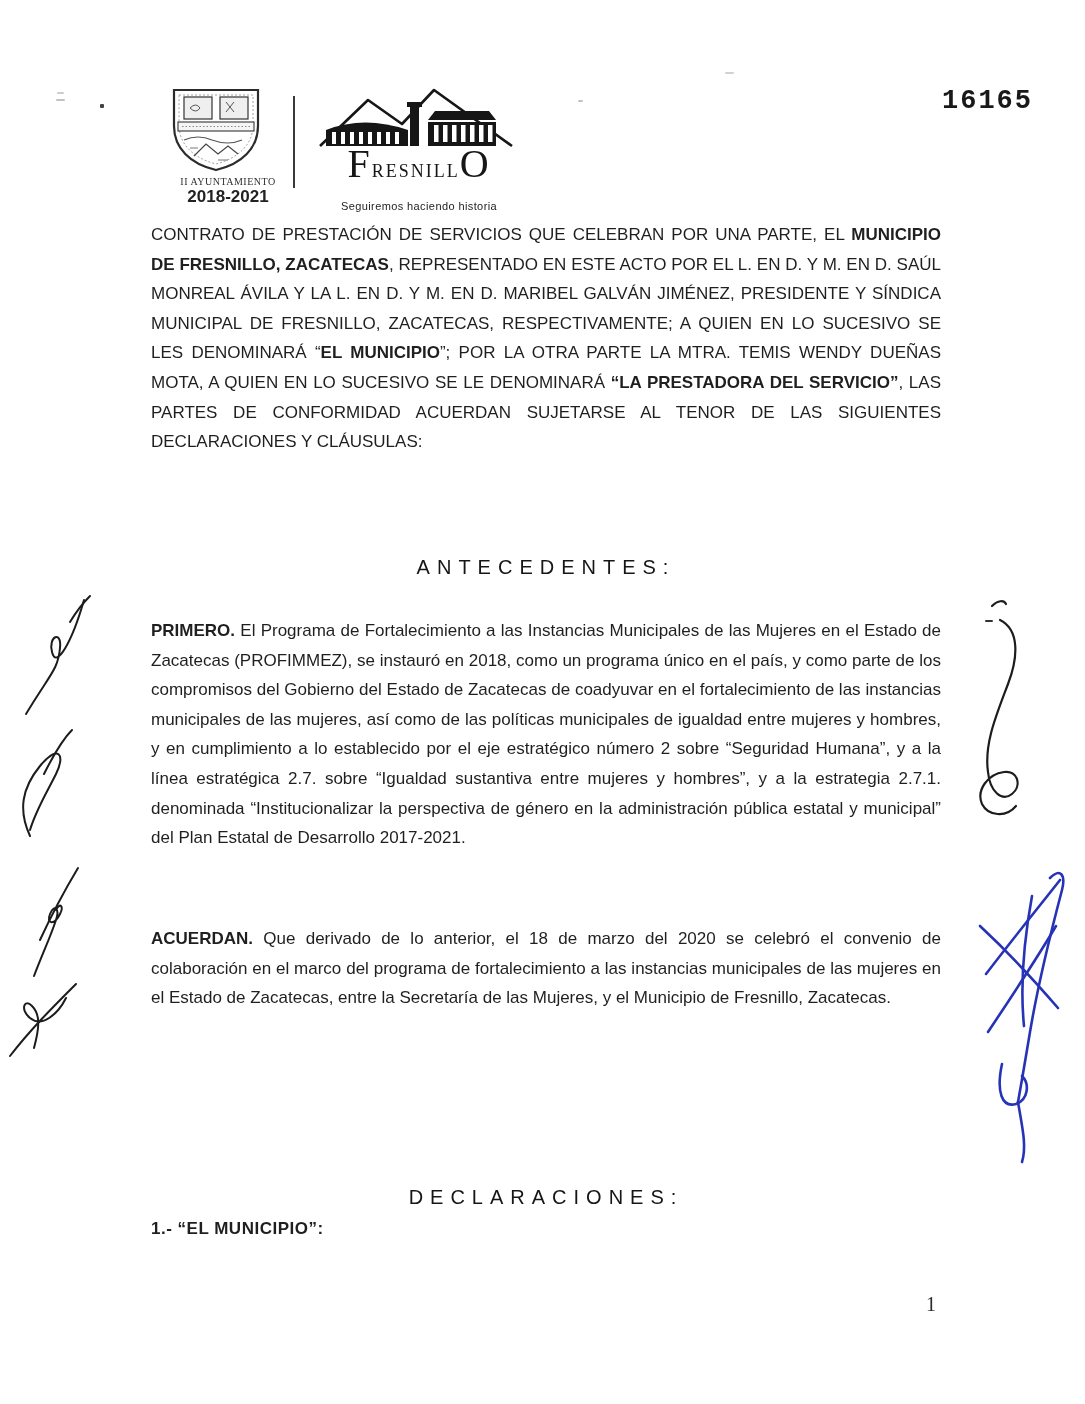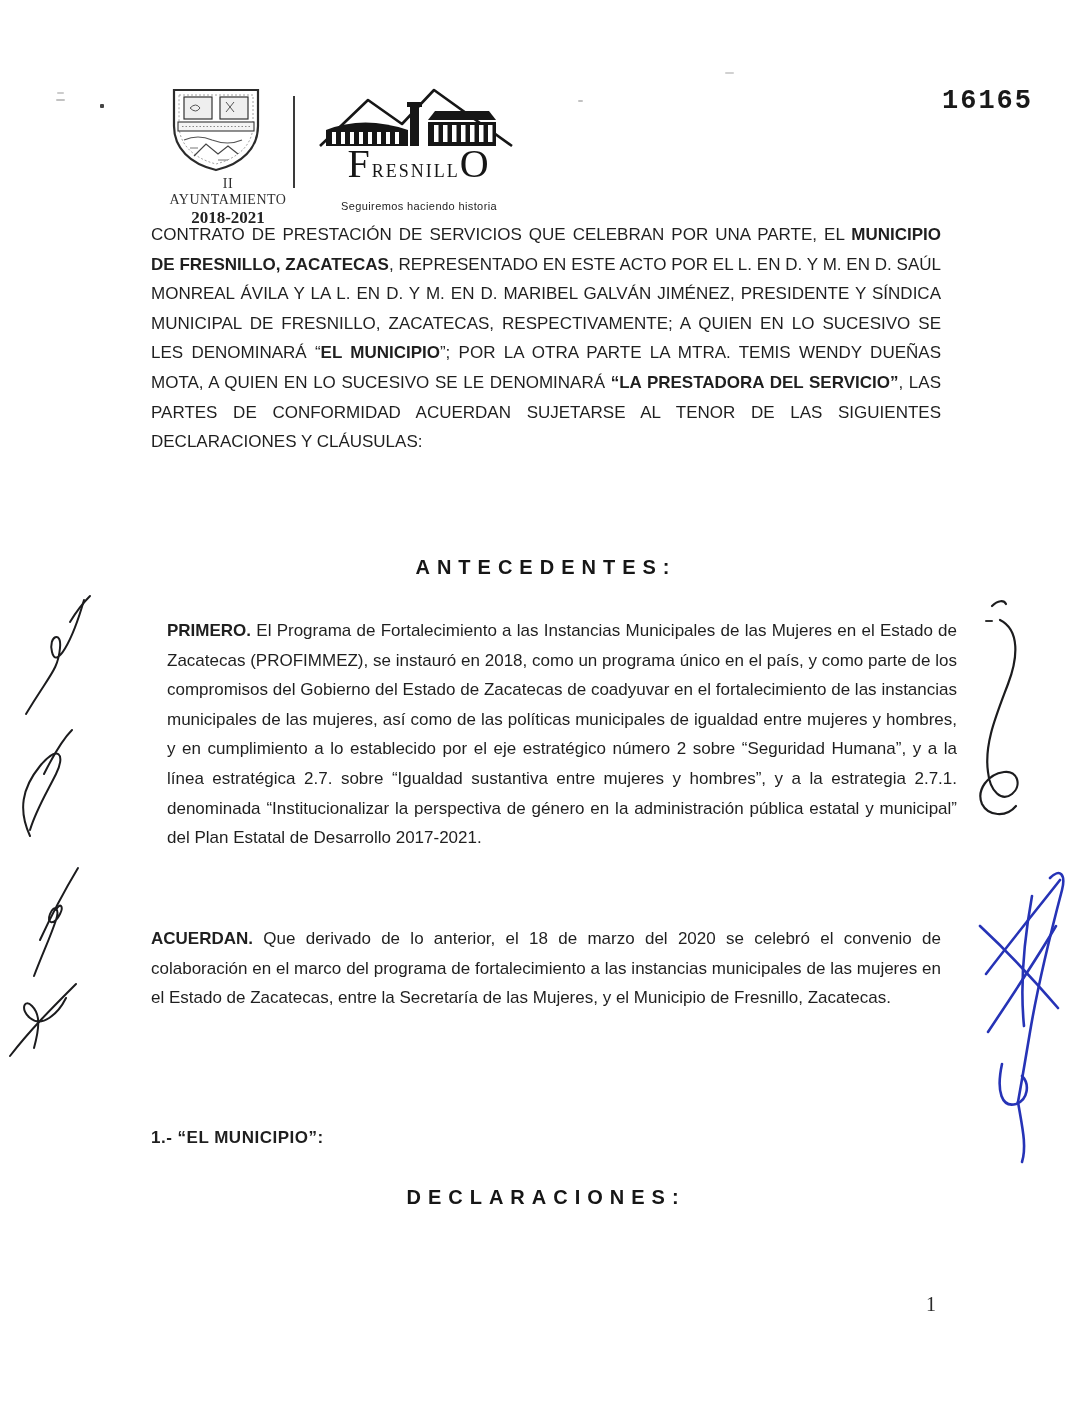--- a/index.html
+++ b/index.html
@@ -7,49 +7,49 @@
     position:relative;
     width:1085px;height:1404px;
     background:#ffffff;
     font-family:"Liberation Sans", sans-serif;
     color:#212121;
     overflow:hidden;
   }
   .abs{position:absolute;}
   
   #crest-wrap{left:168px;top:84px;width:120px;text-align:center;}
-  #crest-line1{font-family:"Liberation Serif", serif;font-size:14px;letter-spacing:0.5px;color:#2f2f2f;margin-top:2px;}
-  #crest-line2{font-family:Liberation Serif, serif;font-size:17px;font-weight:bold;color:#222;}
+  #crest-line1{font-family:"Liberation Serif", serif;font-size:10px;letter-spacing:0.5px;color:#2f2f2f;margin-top:2px;}
+  #crest-line2{font-family:Liberation Sans, sans-serif;font-size:17px;font-weight:bold;color:#222;}
   #logo-divider{left:293px;top:96px;width:2px;height:92px;background:#3a3a3a;}
   #fresnillo-wrap{left:316px;top:86px;width:206px;text-align:center;}
   #fresnillo-word{display:flex;justify-content:center;align-items:baseline;font-family:"Liberation Serif", serif;color:#161616;letter-spacing:2px;line-height:1;margin-top:-4px;}
   .wm-big{font-size:40px;}
   .wm-mid{font-size:18px;}
   #fresnillo-tagline{font-size:11px;font-weight:normal;color:#1d1d1d;letter-spacing:0.4px;margin-top:16px;}
   #folio-stamp{left:942px;top:86px;font-family:"Liberation Mono", monospace;font-weight:bold;font-size:27px;letter-spacing:2px;color:#191919;}
   
   .para{
     left:151px;width:790px;
     font-size:17px;line-height:29.6px;
     text-align:justify;
     color:#1f1f1f;
   }
   .b{font-weight:bold;}
   .heading{
     left:151px;width:790px;
     text-align:center;
-    font-weight:bold;font-size:20px;
+    font-weight:normal;font-size:20px;
     letter-spacing:7px;color:#161616;
   }
   #intro-para{top:220px;}
   #antecedentes-heading{top:556px;}
-  #primero-para{top:616px;margin-left:16px;}
+  #primero-para{top:616px;}
   #segundo-para{top:924px;}
   #declaraciones-heading{top:1186px;}
-  #municipio-item{top:1123px;font-weight:bold;text-align:left;letter-spacing:0.5px;}
+  #municipio-item{top:1214px;font-weight:bold;text-align:left;letter-spacing:0.5px;}
   #page-number{left:926px;top:1293px;font-family:"Liberation Serif", serif;font-size:20px;color:#2a2a2a;}
   
   .speck{background:#9a9a9a;border-radius:1px;}
   svg{display:block;}
 </style>
 </head>
 <body>
 
 <div id="page">
 

